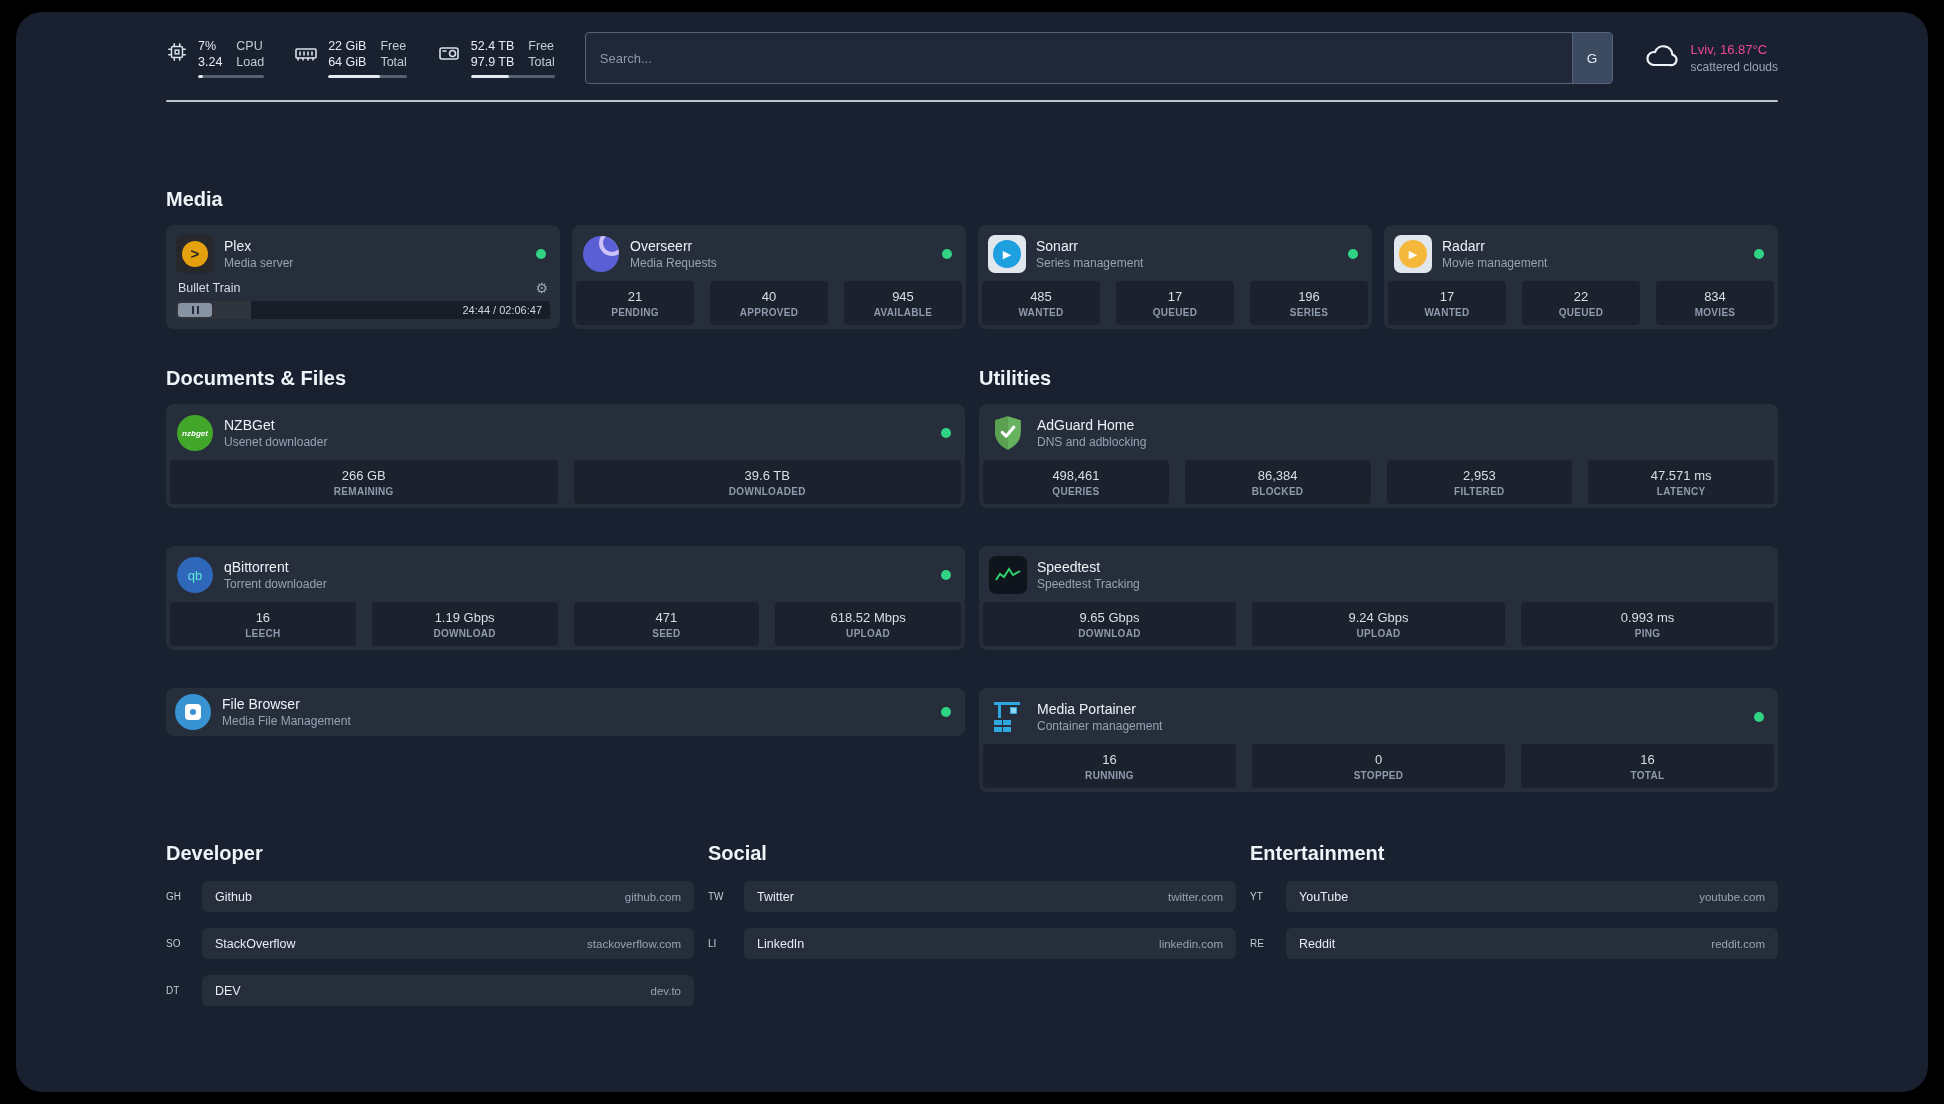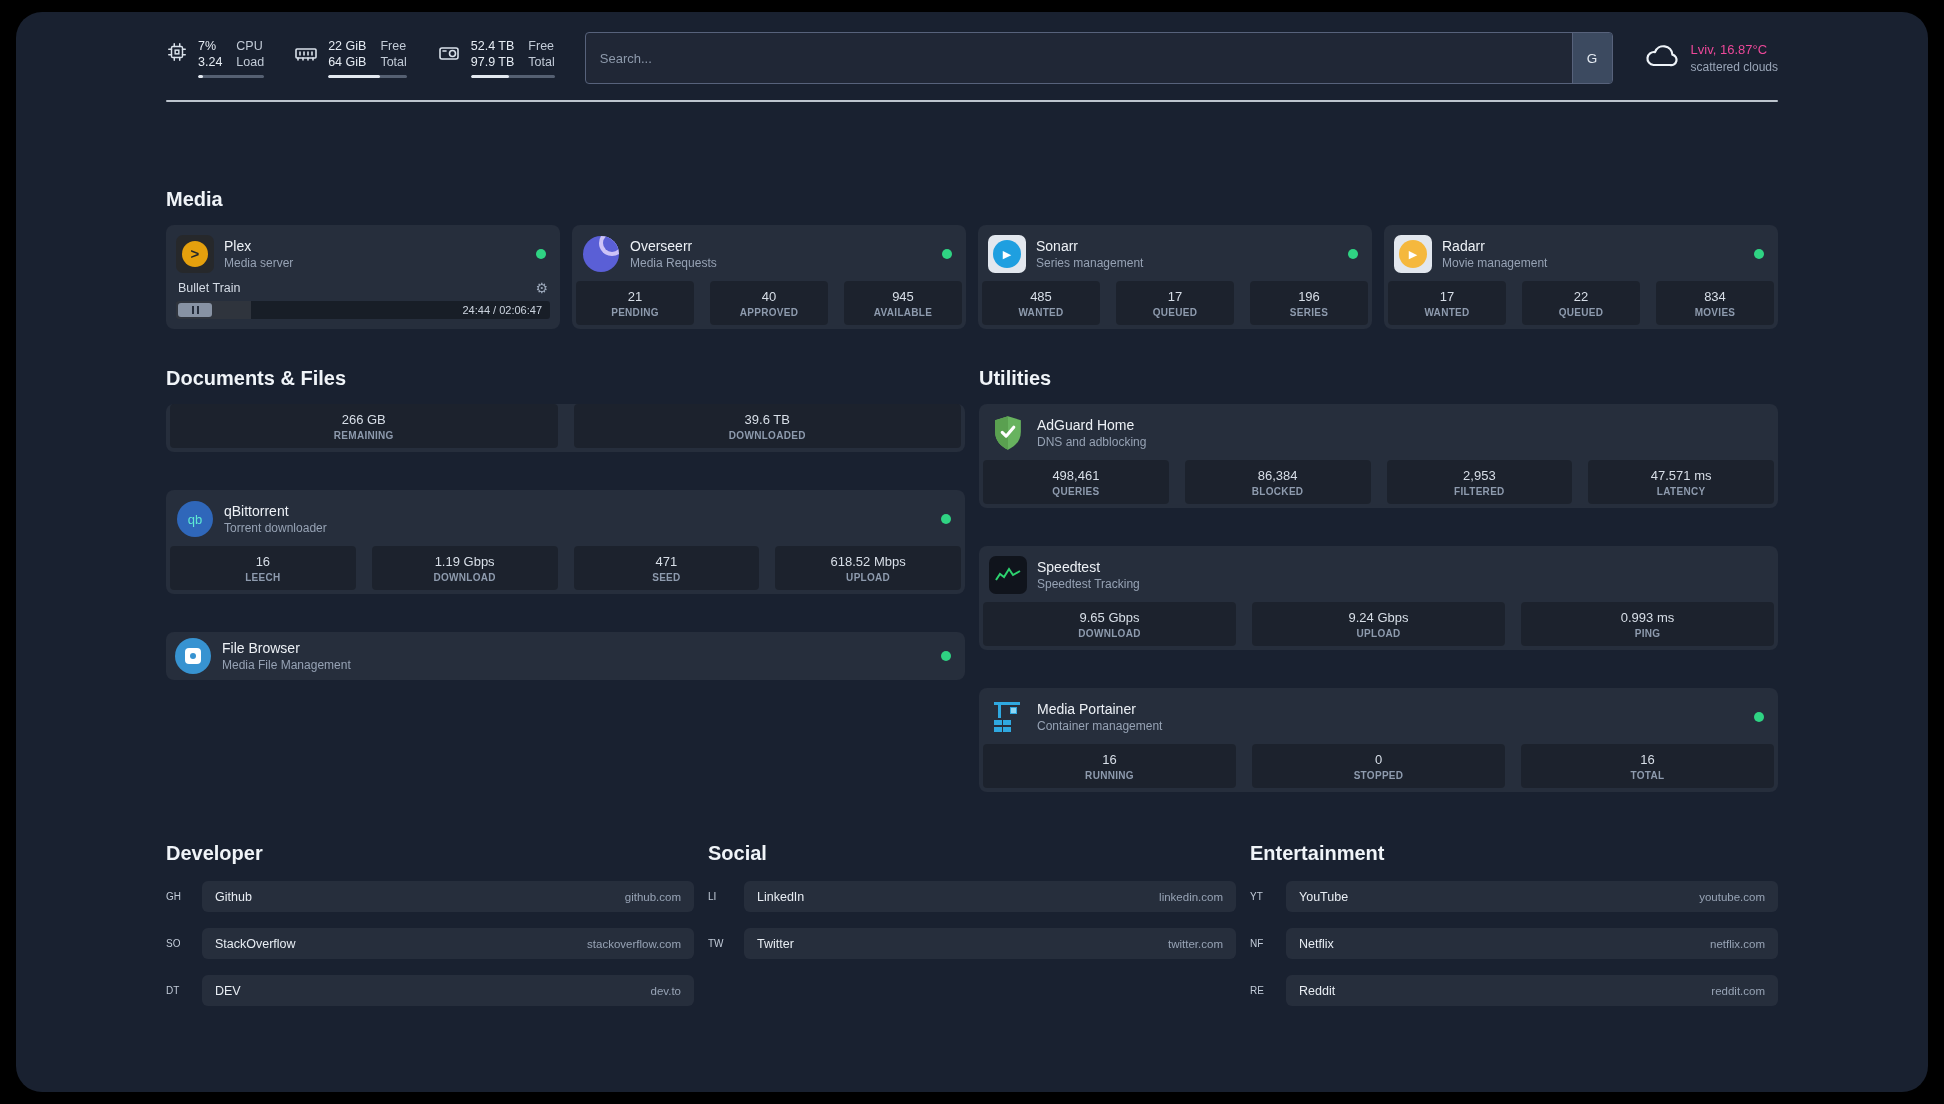--- a/index.html
+++ b/index.html
@@ -327,20 +327,30 @@
       </div>
     </div>
 
     <div class="two-col">
 
       <div>
         <div class="section-title">Documents &amp; Files</div>
         <div class="stack">
 
           <div class="card">
+            <div class="card-header">
+              <span class="svc-icon">
+                <span class="nzbget-ball">nzbget</span>
+              </span>
+              <div>
+                <div class="svc-title">NZBGet</div>
+                <div class="svc-sub">Usenet downloader</div>
+              </div>
+              <span class="status-dot"></span>
+            </div>
             <div class="stats">
               <div class="stat">
                 <div class="stat-value">266 GB</div>
                 <div class="stat-label">REMAINING</div>
               </div>
               <div class="stat">
                 <div class="stat-value">39.6 TB</div>
                 <div class="stat-label">DOWNLOADED</div>
               </div>
             </div>
@@ -526,52 +536,45 @@
           <div class="bm-pill">
             <span class="bm-name">DEV</span>
             <span class="bm-domain">dev.to</span>
           </div>
         </div>
       </div>
 
       <div class="bm-group">
         <div class="section-title">Social</div>
         <div class="bm-row">
+          <span class="bm-abbr">TW</span>
+          <div class="bm-pill">
+            <span class="bm-name">Twitter</span>
+            <span class="bm-domain">twitter.com</span>
+          </div>
+        </div>
+        <div class="bm-row">
           <span class="bm-abbr">LI</span>
           <div class="bm-pill">
             <span class="bm-name">LinkedIn</span>
             <span class="bm-domain">linkedin.com</span>
           </div>
         </div>
-        <div class="bm-row">
-          <span class="bm-abbr">TW</span>
-          <div class="bm-pill">
-            <span class="bm-name">Twitter</span>
-            <span class="bm-domain">twitter.com</span>
-          </div>
-        </div>
       </div>
 
       <div class="bm-group">
         <div class="section-title">Entertainment</div>
         <div class="bm-row">
           <span class="bm-abbr">YT</span>
           <div class="bm-pill">
             <span class="bm-name">YouTube</span>
             <span class="bm-domain">youtube.com</span>
           </div>
         </div>
         <div class="bm-row">
-          <span class="bm-abbr">NF</span>
-          <div class="bm-pill">
-            <span class="bm-name">Netflix</span>
-            <span class="bm-domain">netflix.com</span>
-          </div>
-        </div>
-        <div class="bm-row">
           <span class="bm-abbr">RE</span>
           <div class="bm-pill">
             <span class="bm-name">Reddit</span>
             <span class="bm-domain">reddit.com</span>
           </div>
         </div>
       </div>
 
     </div>
   </div>

